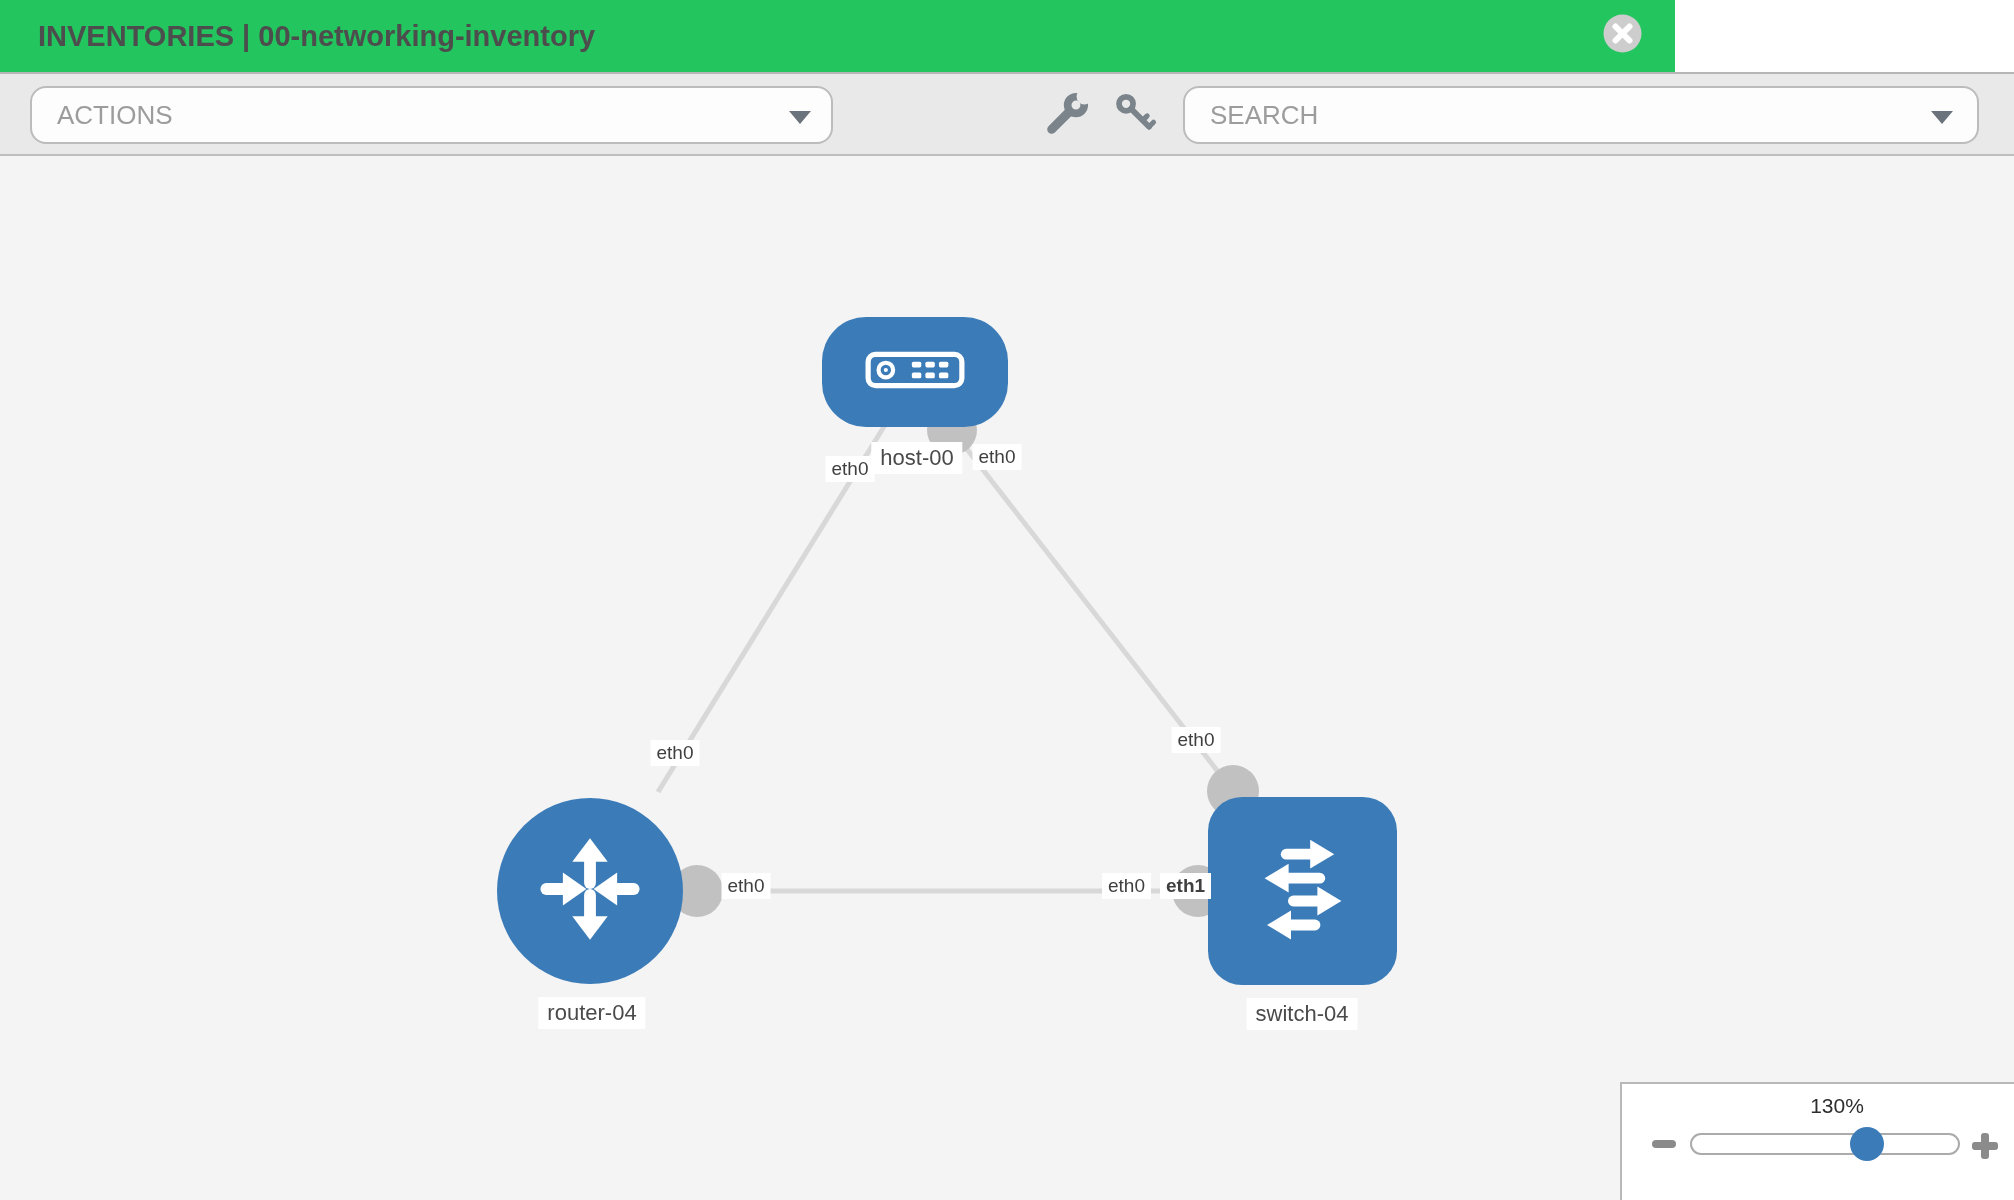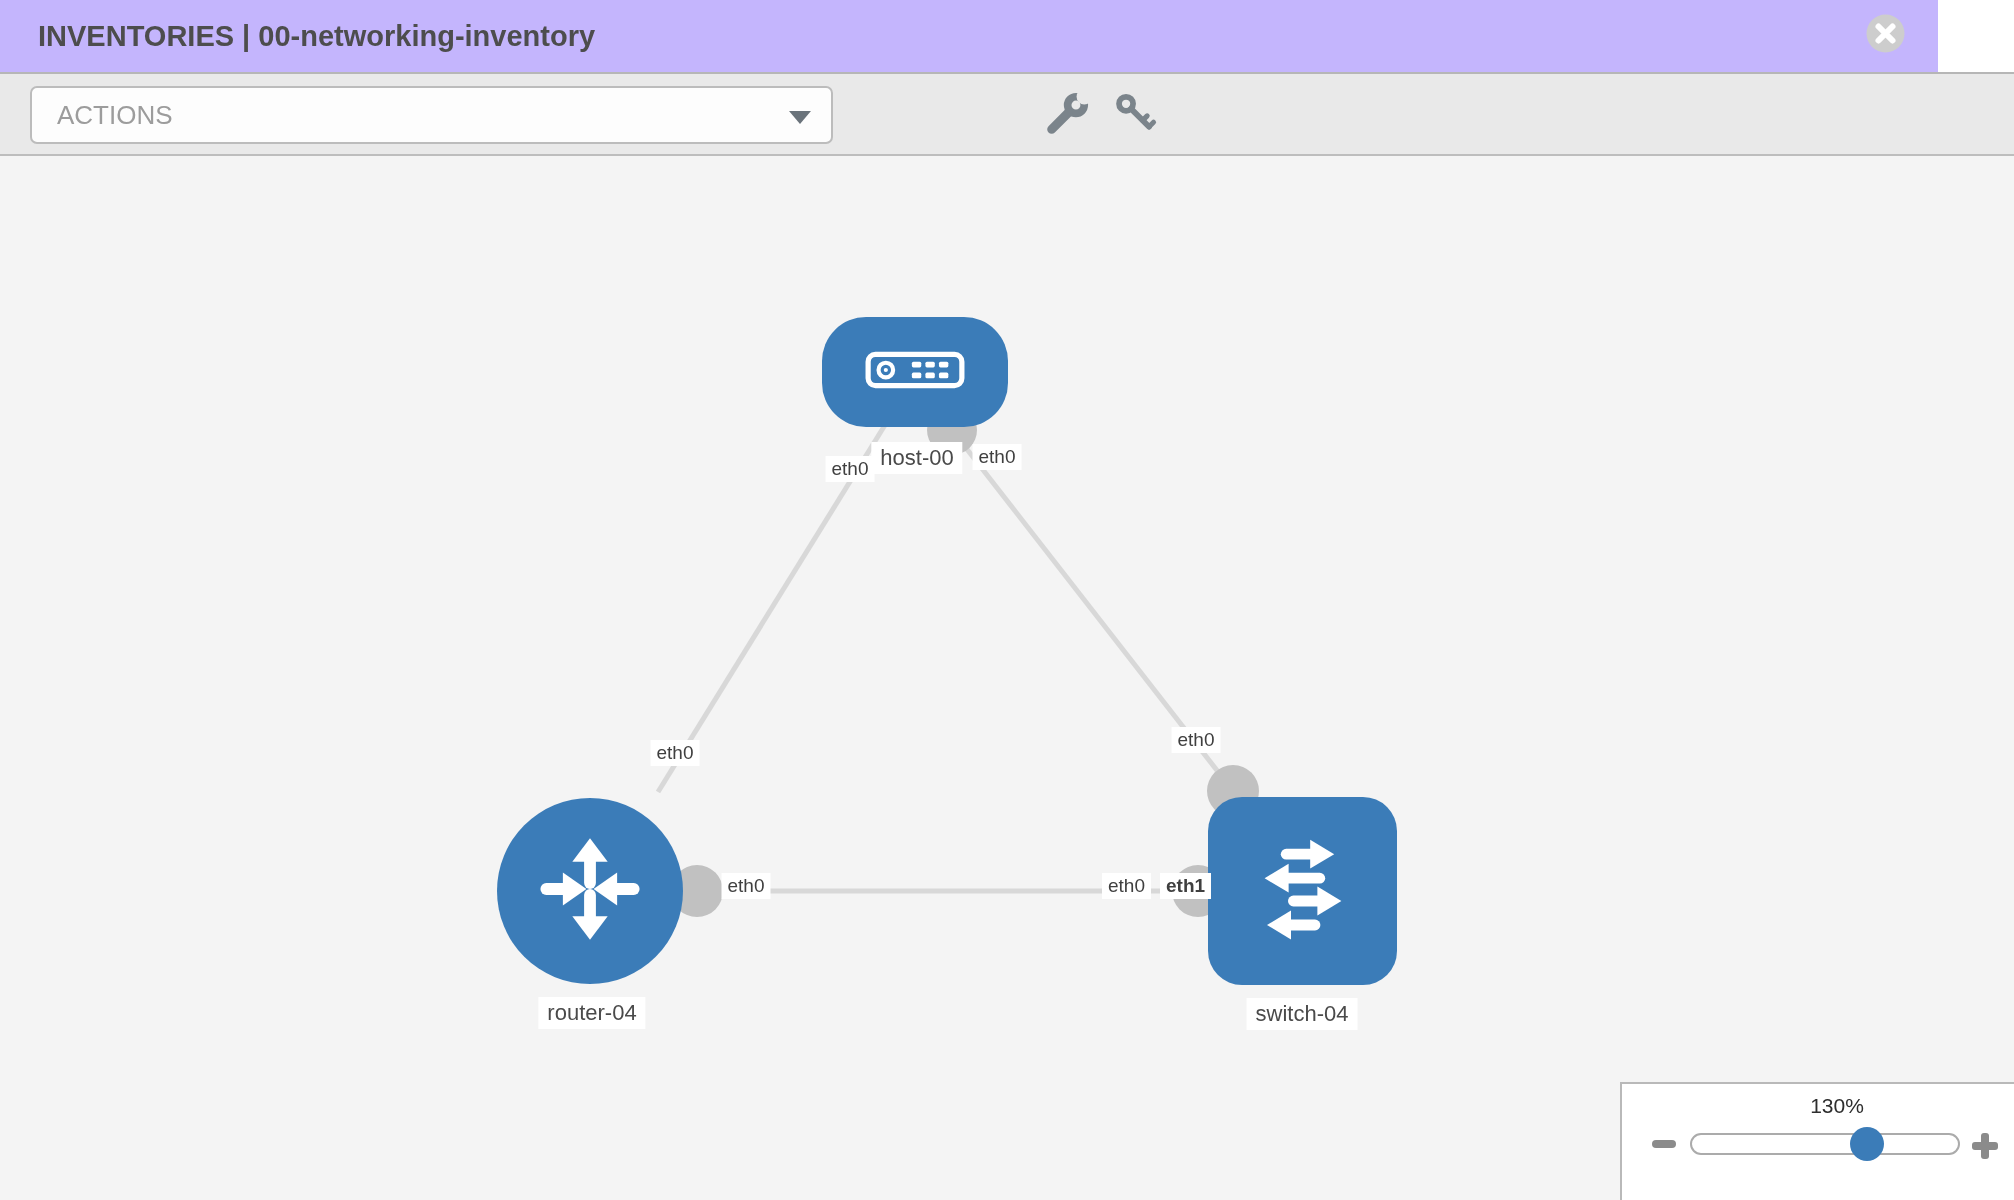--- a/index.html
+++ b/index.html
@@ -9,35 +9,35 @@
     --accent-blue: #3b7cb8;
   }
   * { margin: 0; padding: 0; box-sizing: border-box; }
   html, body {
     width: 2014px; height: 1200px;
     font-family: "Liberation Sans", "DejaVu Sans", sans-serif;
     background: #ffffff; overflow: hidden; position: relative;
   }
 
   
-  .header { position: absolute; top: 0; left: 0; width: 1938px; height: 72px; background: #c4b5fd; }
+  .header { position: absolute; top: 0; left: 0; width: 1675px; height: 72px; background: #22c55e; }
   .page-title {
     position: absolute; left: 38px; top: 0; line-height: 72px;
     font-size: 29px; font-weight: bold; color: #4d4d4d; white-space: nowrap;
   }
   .close-btn { position: absolute; right: 33px; top: 14px; width: 39px; height: 39px; cursor: pointer; }
 
   
   .toolbar {
     position: absolute; top: 72px; left: 0; width: 2014px; height: 84px;
     background: #e9e9e9; border-top: 2px solid #b6b6b6; border-bottom: 2px solid #bdbdbd;
   }
   .combo {
     position: absolute; top: 12px; height: 58px;
-    background: #fdfdfd; border: 2px solid #bcbcbc; border-radius: 7px;
+    background: #fdfdfd; border: 2px solid #bcbcbc; border-radius: 16px;
     font-size: 26px; color: #9c9c9c; line-height: 54px; padding-left: 25px;
     cursor: pointer;
   }
   .combo-actions { left: 30px; width: 803px; }
   .combo-search { left: 1183px; width: 796px; }
   .caret {
     position: absolute; top: 23px; width: 0; height: 0;
     border-left: 11px solid transparent; border-right: 11px solid transparent;
     border-top: 13px solid #6a737b;
   }
@@ -140,20 +140,24 @@
     <span>
       <svg width="46" height="46" viewBox="0 0 36 36">
         <circle cx="11" cy="10" r="5.5" fill="none" stroke="#7b848b" stroke-width="4.5"></circle>
         <path d="M15 14 L29 28" stroke="#7b848b" stroke-width="4.5" stroke-linecap="round"></path>
         <path d="M24 23 L27.5 19.5" stroke="#7b848b" stroke-width="4" stroke-linecap="round"></path>
         <path d="M29 28 L32.5 24.5" stroke="#7b848b" stroke-width="4" stroke-linecap="round"></path>
       </svg>
     </span>
   </div>
 
+  <div class="combo combo-search">
+    <span>SEARCH</span>
+    <span class="caret"></span>
+  </div>
 </div>
 
 <div class="canvas">
 
   <svg class="links-layer" width="2014" height="1044">
     <line class="link-line" x1="885" y1="269" x2="658" y2="636"></line>
     <line class="link-line" x1="952" y1="274" x2="1233" y2="635"></line>
     <line class="link-line" x1="695" y1="735" x2="1198" y2="735"></line>
     <circle class="connector" cx="952" cy="274" r="25"></circle>
     <circle class="connector" cx="697" cy="735" r="26"></circle>

